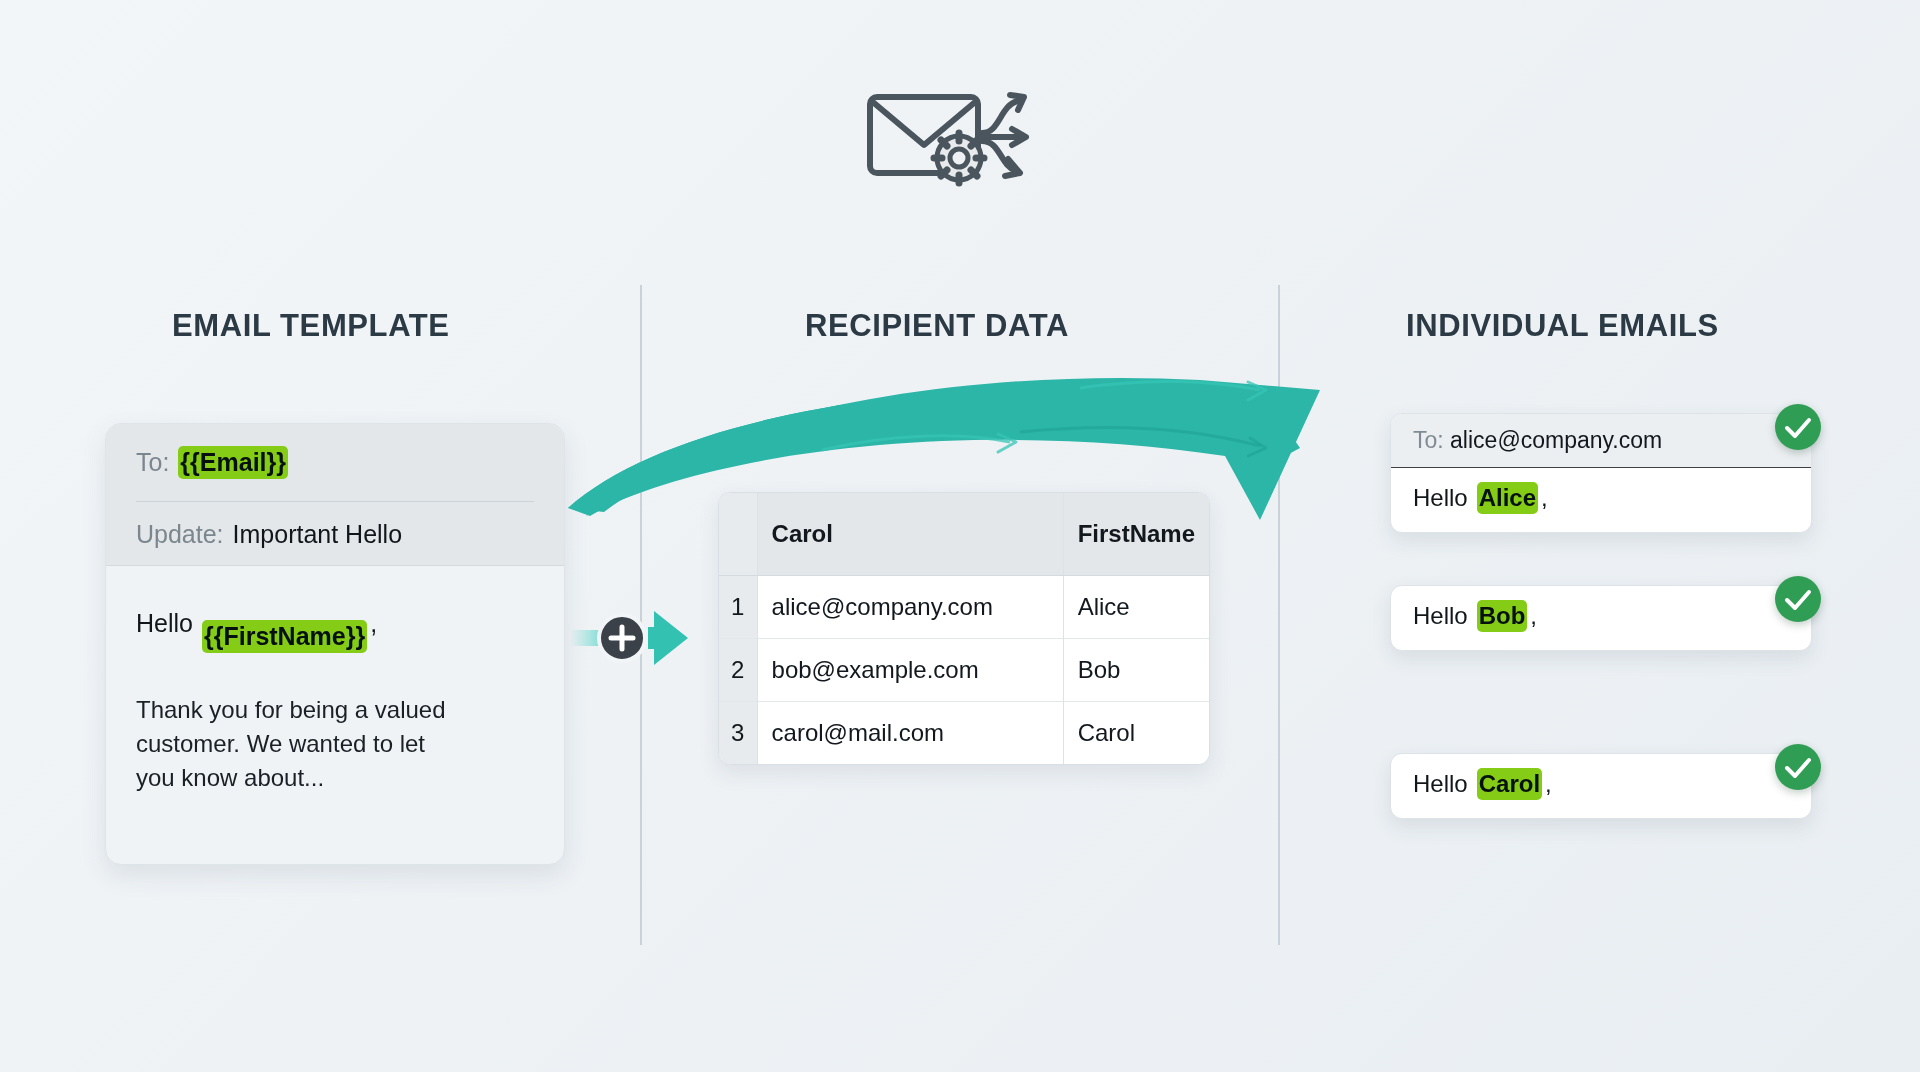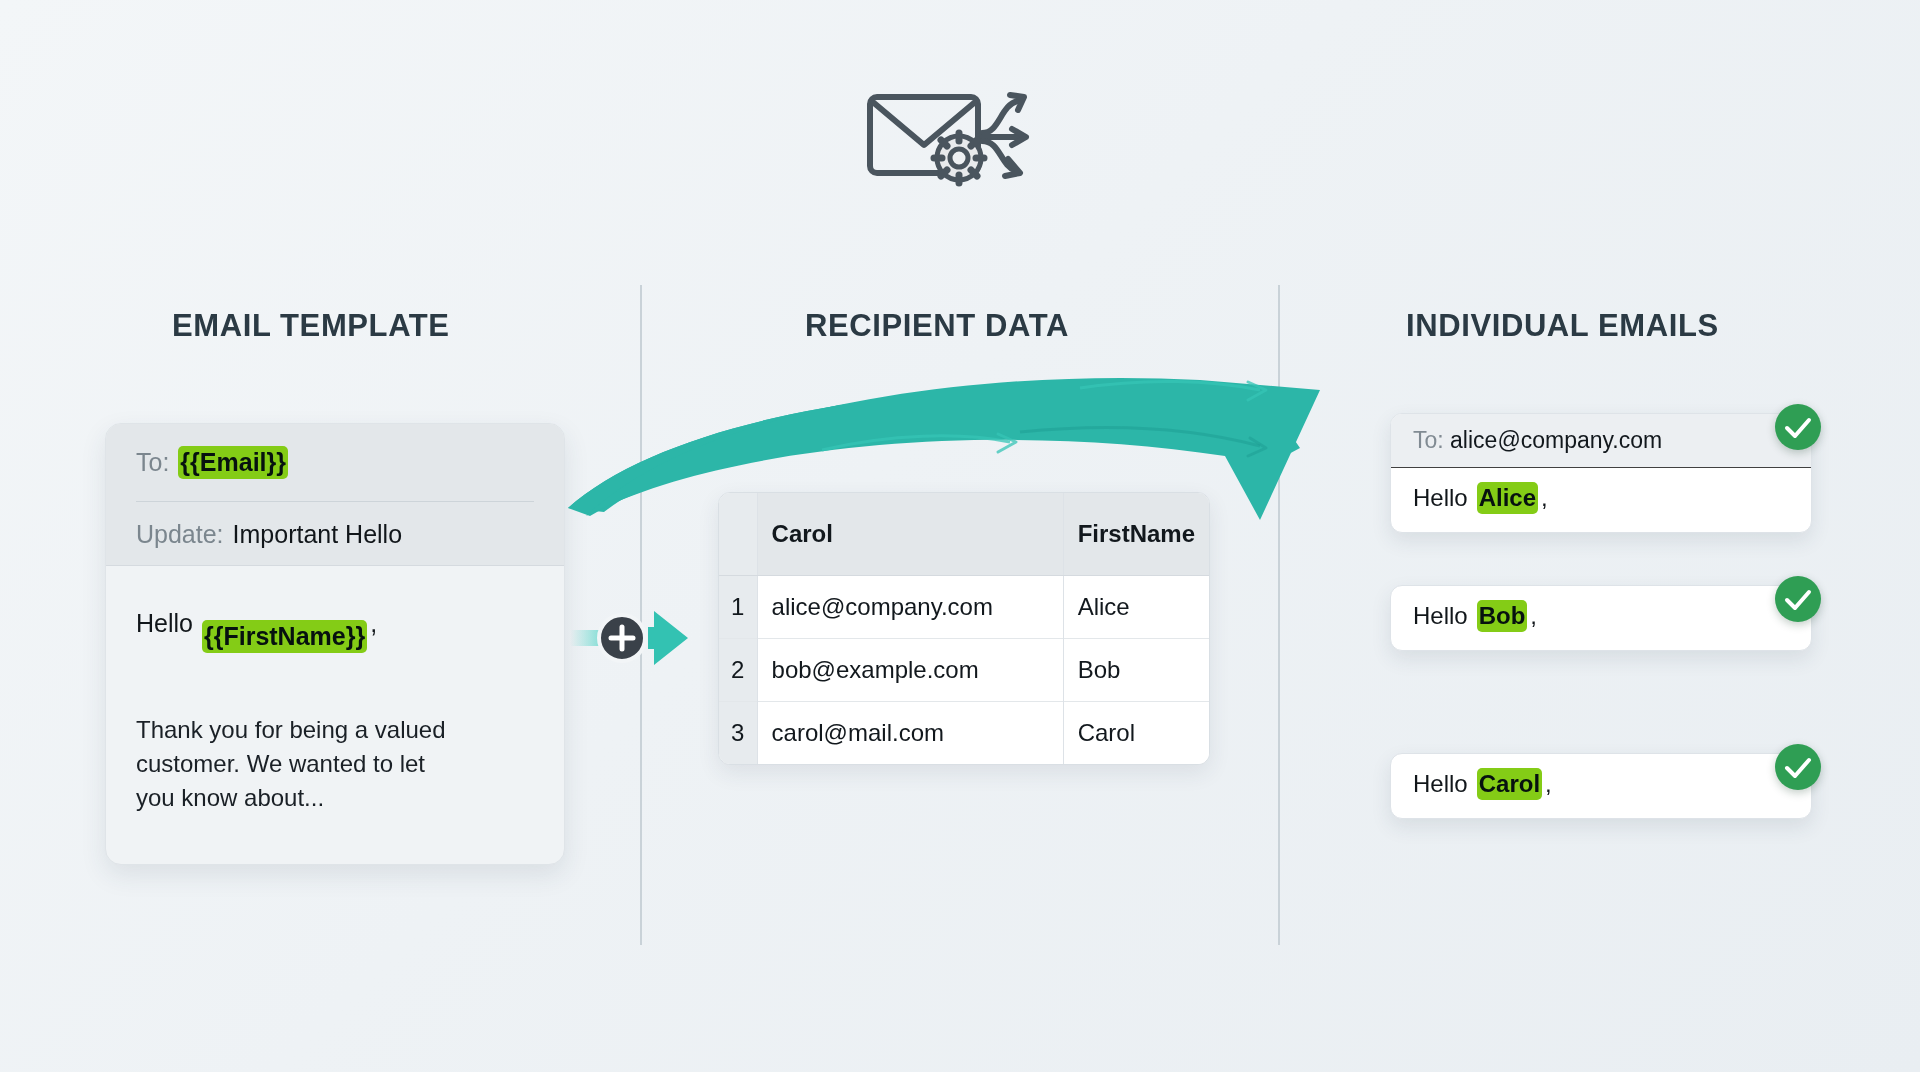--- a/index.html
+++ b/index.html
@@ -40,21 +40,21 @@
   .tpl-head{
     background:#e3e7ea;padding:22px 30px 16px 30px;
     border-bottom:1px solid #d5dadf;
   }
   .tpl-line{font-size:25px;color:#11161a;display:flex;align-items:center;}
   .tpl-label{color:#7b868e;margin-right:9px;}
   .tpl-rule{height:1px;background:#cdd4d9;margin:22px 0 18px 0;}
   .tpl-body{padding:28px 30px 0 30px;}
   .tpl-greet{font-size:25px;color:#11161a;display:flex;align-items:center;}
   .tpl-para{
-    margin-top:60px;font-size:24px;line-height:1.42;color:#1a2026;
+    margin-top:40px;font-size:24px;line-height:1.42;color:#1a2026;
     max-width:330px;
   }
   .tag{
     background:#84cc16;color:#06110f;font-weight:bold;
     border-radius:5px;padding:2px 2px;display:inline-block;
   }
   .comma{color:#11161a;margin-left:3px;}
 
   
   #connector{position:absolute;left:570px;top:605px;width:140px;height:66px;}

